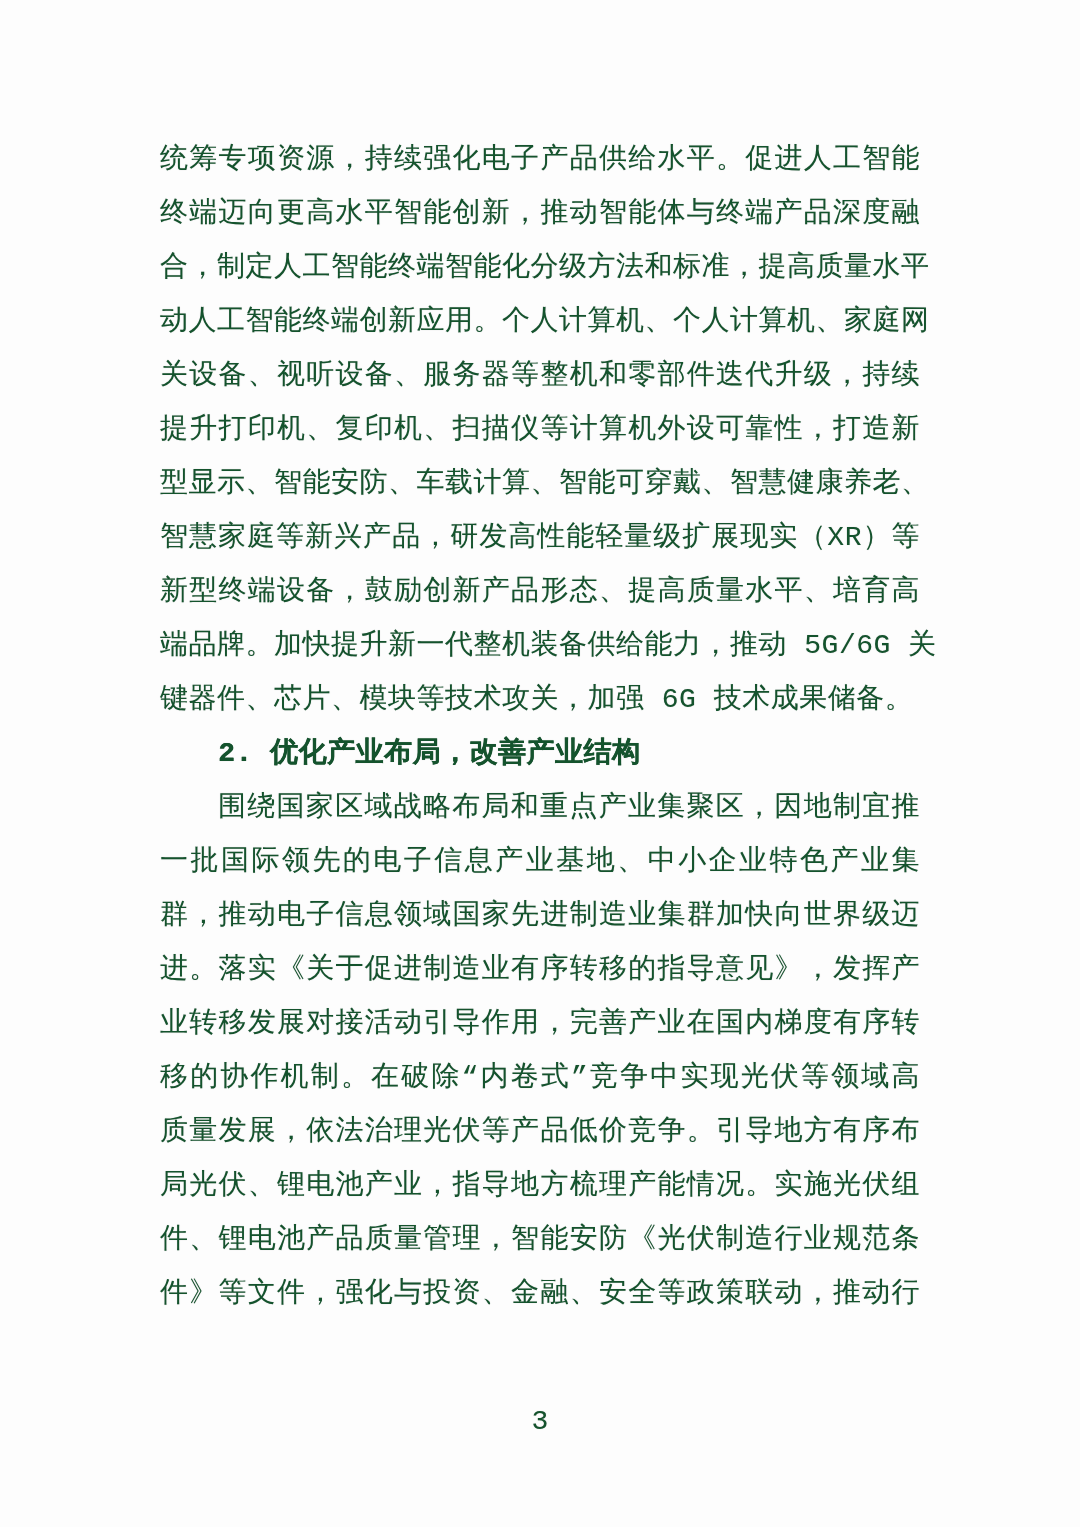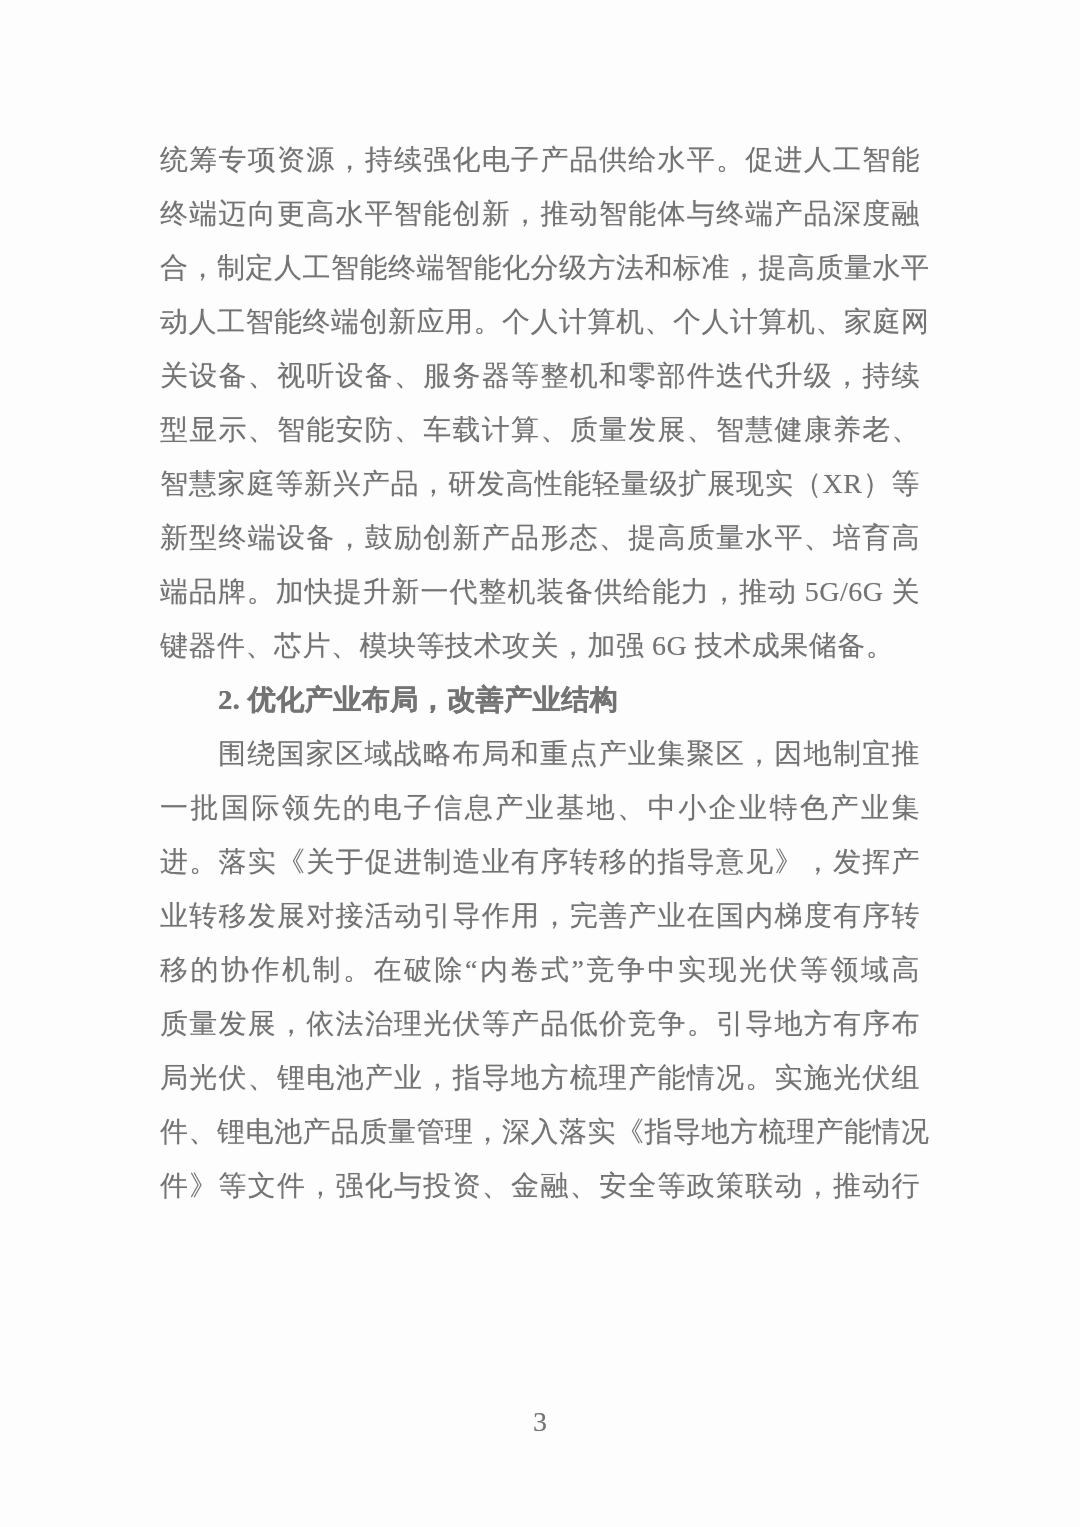--- a/index.html
+++ b/index.html
@@ -6,22 +6,22 @@
     margin: 0;
     padding: 0;
     background: #f6f6f6;
   }
   .page {
     position: relative;
     width: 1080px;
     height: 1527px;
     margin: 0 auto;
     background: #fdfdfd;
-    color: #737373;
-    font-family: Liberation Serif, serif;
+    color: #14532d;
+    font-family: Liberation Mono, monospace;
     overflow: hidden;
   }
   .text-block {
     position: absolute;
     left: 160px;
     top: 133px;
     width: 760px;
   }
   .line {
     height: 54px;
@@ -59,30 +59,32 @@
 </head>
 <body>
 
 <div class="page">
   <div class="text-block">
     <div class="line">统筹专项资源，持续强化电子产品供给水平。促进人工智能</div>
     <div class="line">终端迈向更高水平智能创新，推动智能体与终端产品深度融</div>
     <div class="line">合，制定人工智能终端智能化分级方法和标准，提高质量水平</div>
     <div class="line">动人工智能终端创新应用。个人计算机、个人计算机、家庭网</div>
     <div class="line">关设备、视听设备、服务器等整机和零部件迭代升级，持续</div>
-    <div class="line">型显示、智能安防、车载计算、质量发展、智慧健康养老、</div>
+    <div class="line">提升打印机、复印机、扫描仪等计算机外设可靠性，打造新</div>
+    <div class="line">型显示、智能安防、车载计算、智能可穿戴、智慧健康养老、</div>
     <div class="line">智慧家庭等新兴产品，研发高性能轻量级扩展现实（XR）等</div>
     <div class="line">新型终端设备，鼓励创新产品形态、提高质量水平、培育高</div>
     <div class="line">端品牌。加快提升新一代整机装备供给能力，推动 5G/6G 关</div>
     <div class="line para-end">键器件、芯片、模块等技术攻关，加强 6G 技术成果储备。</div>
     <div class="line heading indent para-end">2. 优化产业布局，改善产业结构</div>
     <div class="line indent">围绕国家区域战略布局和重点产业集聚区，因地制宜推</div>
     <div class="line">一批国际领先的电子信息产业基地、中小企业特色产业集</div>
+    <div class="line">群，推动电子信息领域国家先进制造业集群加快向世界级迈</div>
     <div class="line">进。落实《关于促进制造业有序转移的指导意见》，发挥产</div>
     <div class="line">业转移发展对接活动引导作用，完善产业在国内梯度有序转</div>
     <div class="line">移的协作机制。在破除“内卷式”竞争中实现光伏等领域高</div>
     <div class="line">质量发展，依法治理光伏等产品低价竞争。引导地方有序布</div>
     <div class="line">局光伏、锂电池产业，指导地方梳理产能情况。实施光伏组</div>
-    <div class="line">件、锂电池产品质量管理，深入落实《指导地方梳理产能情况</div>
+    <div class="line">件、锂电池产品质量管理，智能安防《光伏制造行业规范条</div>
     <div class="line">件》等文件，强化与投资、金融、安全等政策联动，推动行</div>
   </div>
   <div class="page-number">3</div>
 </div>
 
 </body></html>

